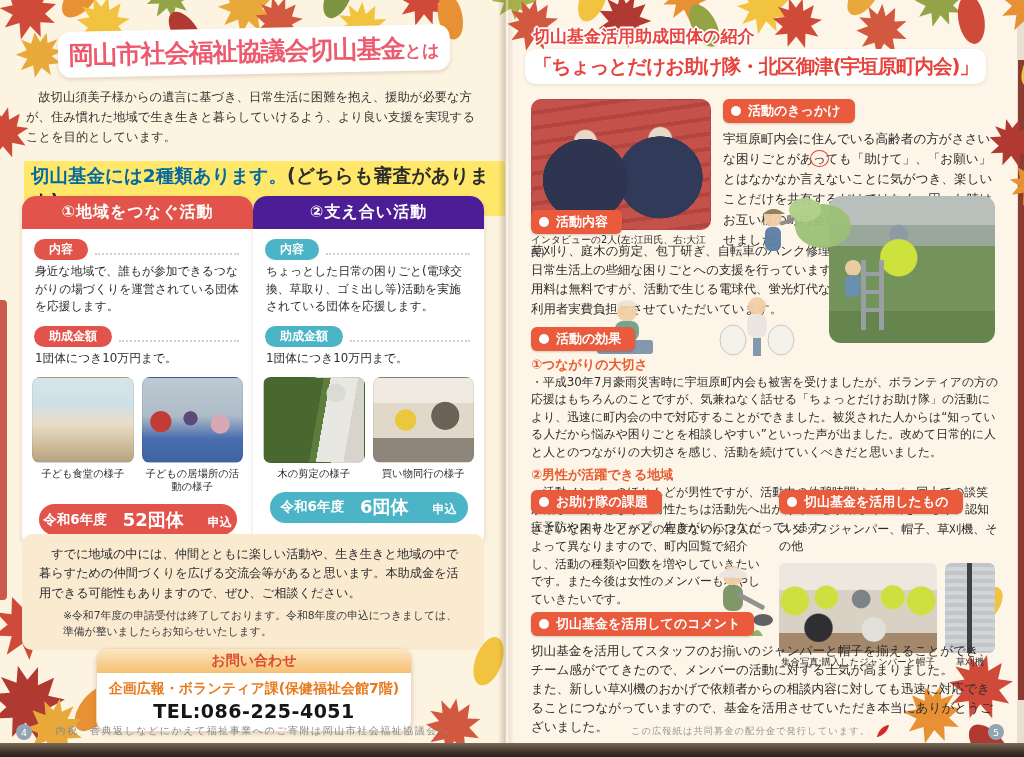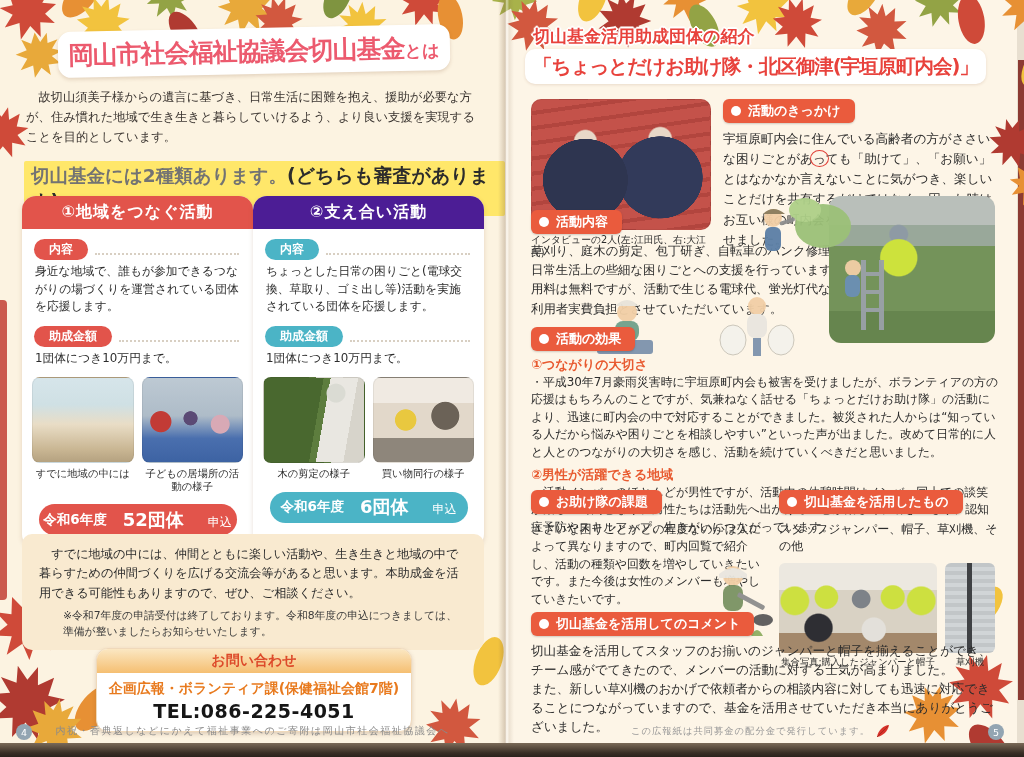--- a/index.html
+++ b/index.html
@@ -25,21 +25,21 @@
   .lp-title { position:absolute; left:58px; top:28px; width:392px; background:#fff; border-radius:13px;
               padding:7px 6px 6px; text-align:center; transform:rotate(-1.2deg);
               box-shadow:0 2px 4px rgba(120,70,40,.18); }
   .lp-title-main { font-size:25px; font-weight:bold; color:#ec5a6e; letter-spacing:-1px; }
   .lp-title-suffix { font-size:17px; font-weight:bold; color:#ec5a6e; }
 
   .lp-intro { position:absolute; left:26px; top:88px; width:458px; font-size:12.3px; line-height:1.62;
               color:#3a3430; font-weight:500; }
 
   .lp-types { position:absolute; left:24px; top:161px; background:#ffe76a; padding:2px 7px 1px; border-radius:2px; }
-  .lp-types-heading { font-size:18.5px; font-weight:bold; color:#737373;text-align:right; }
+  .lp-types-heading { font-size:18.5px; font-weight:bold; color:#0369a1;text-align:right; }
   .lp-types-note { font-size:19px; font-weight:bold; color:#2c2c2c; }
 
   .cards { position:absolute; left:22px; top:196px; width:462px; display:flex; gap:0; }
   .card { flex:1; background:#fff; border-radius:14px; padding-bottom:13px;
           box-shadow:0 2px 5px rgba(120,70,40,.18); }
   .card-header { height:33px; border-radius:14px 14px 0 0; color:#fff; font-weight:bold; font-size:16px;
                  letter-spacing:1px; display:flex; align-items:center; justify-content:center; }
   .card.red  .card-header { background:#e2544b; }
   .card.teal .card-header { background:#4c1d95; }
   .label-row { display:flex; align-items:flex-end; margin:10px 12px 3px; }
@@ -51,21 +51,21 @@
   .photo-row { display:flex; gap:8px; margin:9px 10px 0; }
   .photo-cell { flex:1; }
   .photo { height:86px; border-radius:8px; border:1px solid rgba(0,0,0,.06); }
   .photo-cap { font-size:10.3px; text-align:center; line-height:1.25; margin-top:4px; color:#2c2c2c; font-weight:500; }
   .apply-pill { margin:12px auto 0; width:198px; height:31px; border-radius:17px; color:#fff;
                 display:flex; align-items:center; justify-content:center; gap:16px; }
   .card.red  .apply-pill { background:#e2544b; }
   .card.teal .apply-pill { background:#4bb4c6; }
   .apply-year { font-size:13.5px; font-weight:bold; }
   .apply-num { font-size:18px; font-weight:bold; }
-  .apply-suffix { font-size:12px; font-weight:normal;margin-left:24px; }
+  .apply-suffix { font-size:12px; font-weight:bold;margin-left:24px; }
 
   .note-box { position:absolute; left:22px; top:534px; width:462px; background:#f9ead0; border-radius:10px;
               padding:11px 17px 10px; }
   .note-main { font-size:12.2px; line-height:1.58; color:#2c2c2c; font-weight:500; }
   .note-sub { font-size:10.8px; line-height:1.5; color:#3a3a3a; margin-top:5px; padding-left:24px; }
 
   .contact { position:absolute; left:96px; top:648px; width:316px; background:#fff; border-radius:12px;
              overflow:hidden; border:1px solid #f0d9ba; box-shadow:0 2px 4px rgba(120,70,40,.22); }
   .contact-header { background:linear-gradient(180deg,#fbe7c2,#f5bf72); color:#dd4a2a; font-weight:bold;
                     font-size:14px; text-align:center; padding:3px 0; }
@@ -239,21 +239,21 @@
         </div>
         <p class="card-text">身近な地域で、誰もが参加できるつながりの場づくりを運営されている団体を応援します。</p>
         <div class="label-row">
           <span class="pill">助成金額</span>
           <span class="dots"></span>
         </div>
         <p class="card-text">1団体につき10万円まで。</p>
         <div class="photo-row">
           <div class="photo-cell">
             <div class="photo ph-cafeteria"></div>
-            <div class="photo-cap">すでに地域の中には</div>
+            <div class="photo-cap">子ども食堂の様子</div>
           </div>
           <div class="photo-cell">
             <div class="photo ph-kidsplace"></div>
             <div class="photo-cap">子どもの居場所の活動の様子</div>
           </div>
         </div>
         <div class="apply-pill">
           <span class="apply-year">令和6年度</span>
           <span><span class="apply-num">52団体</span><span class="apply-suffix">申込</span></span>
         </div>

